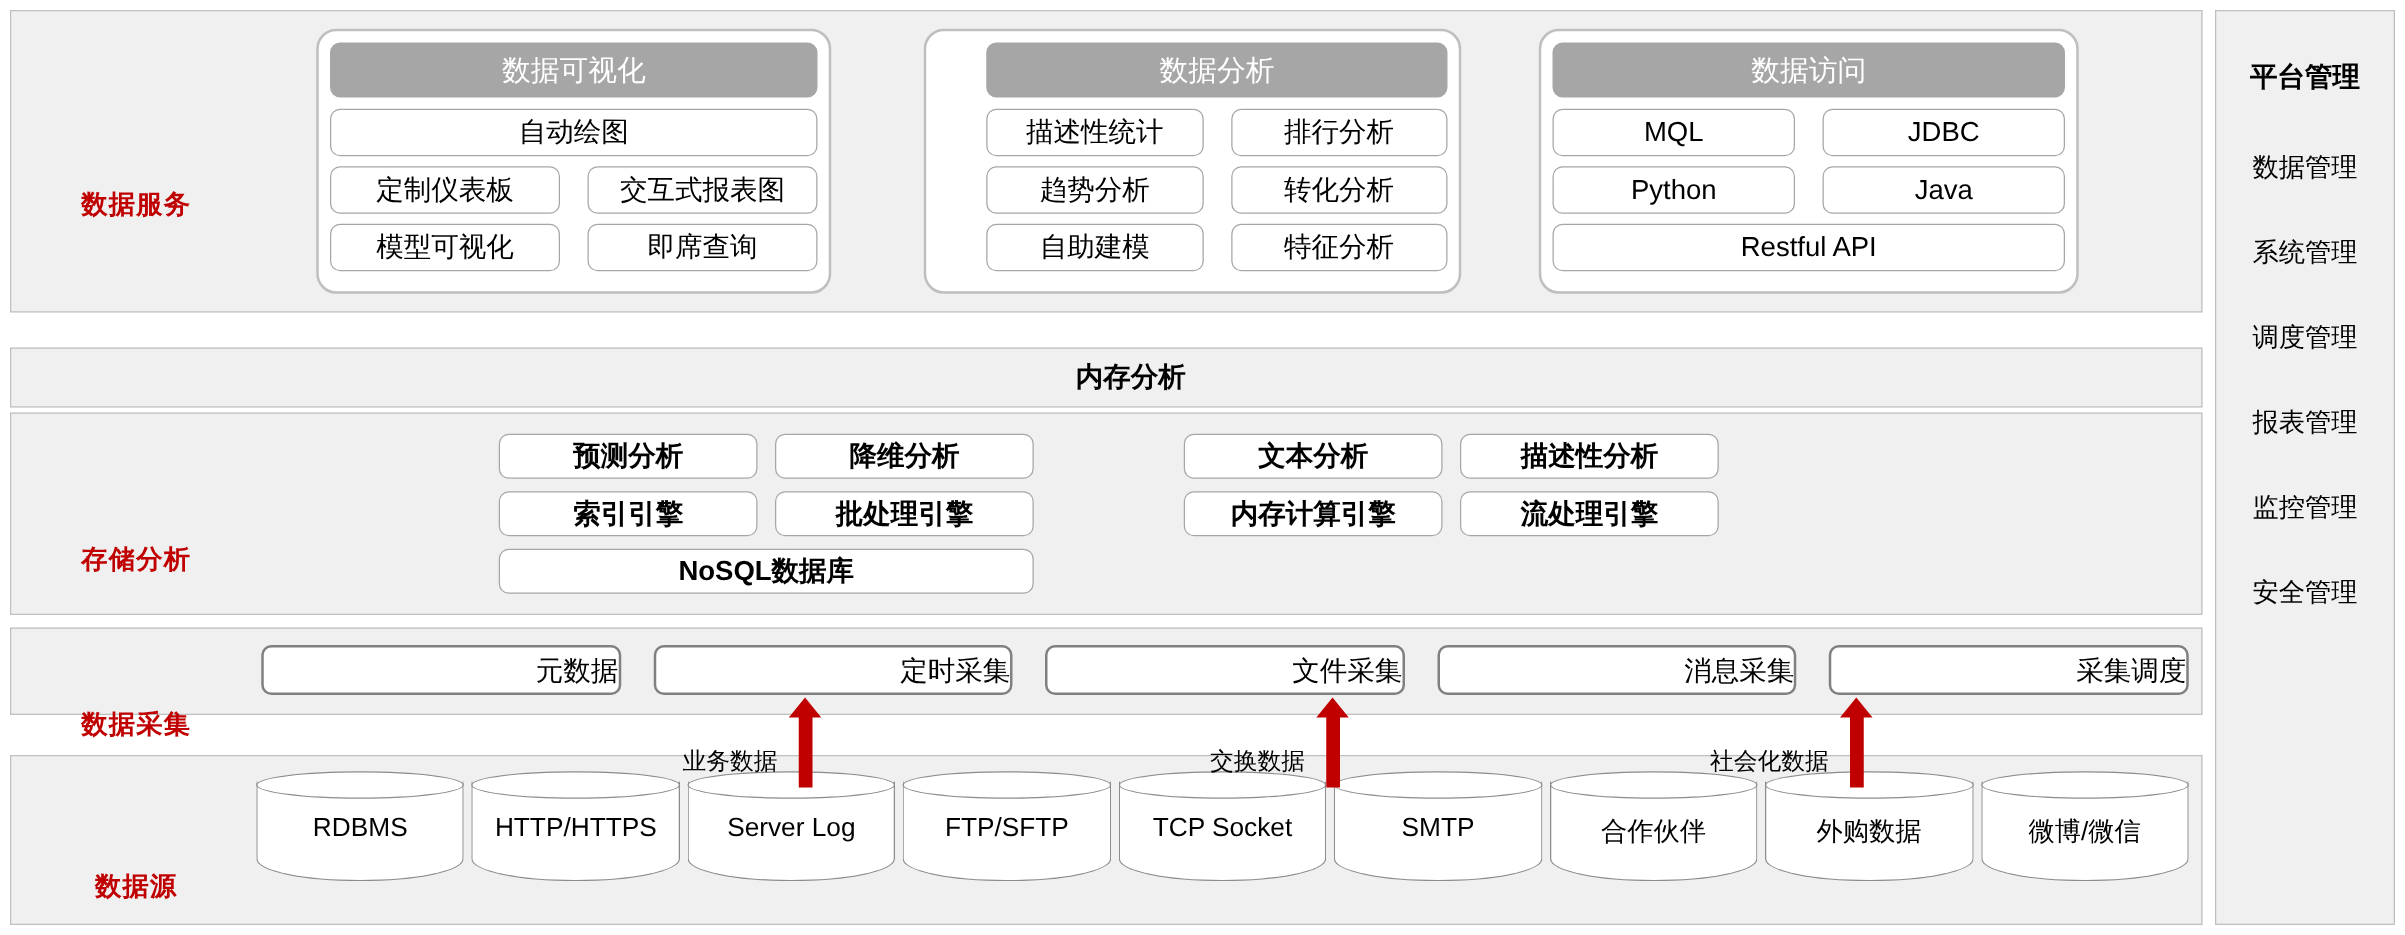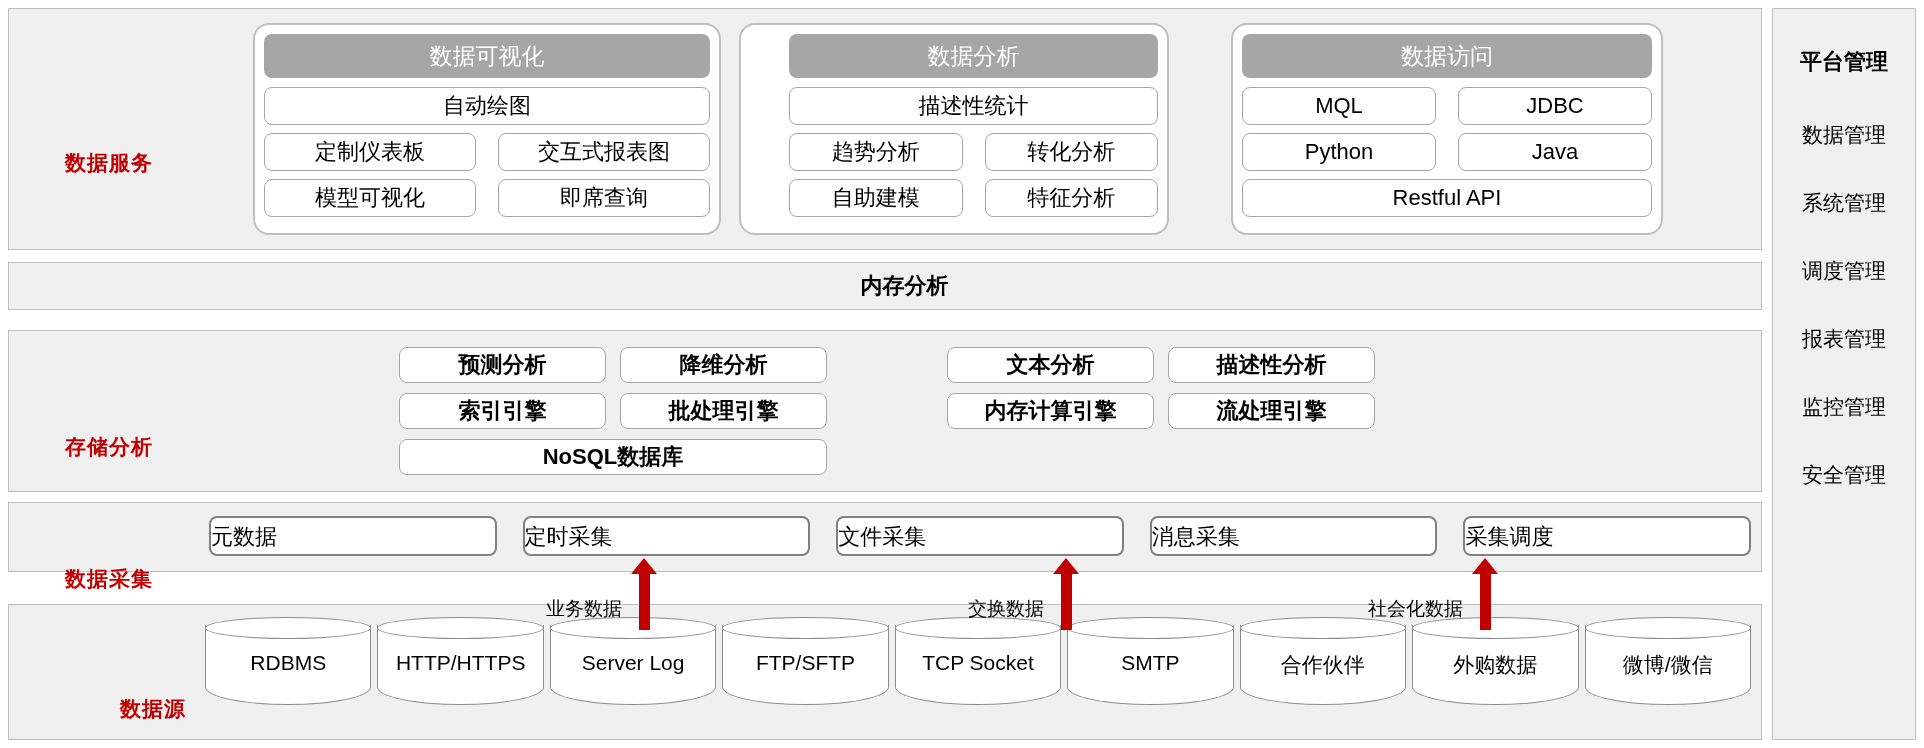--- a/index.html
+++ b/index.html
@@ -86,21 +86,21 @@
     text-align: center;
     font-size: 22px;
     color: #000000;
     box-sizing: border-box;
     white-space: nowrap;
     overflow: hidden;
   }
 
   
   #row-memory {
-    left: 8px; top: 262px; width: 1754px; height: 48px;
+    left: 8px; top: 278px; width: 1754px; height: 48px;
     display: flex; align-items: center; justify-content: center; padding-left: 39px;
   }
   #row-memory .memory-title {
     font-size: 22px;
     font-weight: bold;
     color: #000000;
   }
 
   
   #row-storage { left: 8px; top: 330px; width: 1754px; height: 162px; }
@@ -132,21 +132,21 @@
     display: flex;
     gap: 26px;
   }
   .cbox {
     flex: 1 1 0;
     height: 40px;
     line-height: 38px;
     border: 2px solid #808080;
     border-radius: 8px;
     background: #ffffff;
-    text-align: left;
+    text-align: right;
     font-size: 22px;
     box-sizing: border-box;
     white-space: nowrap;
   }
 
   
   #row-source { left: 8px; top: 604px; width: 1754px; height: 136px; }
   .source-strip {
     position: absolute;
     left: 196px; top: 12px; right: 10px;
@@ -249,21 +249,21 @@
   }
 </style>
 </head>
 <body>
 
 <div class="canvas">
 
   <div class="band" id="row-services">
     <div class="band-label" style="top: 100px;">数据服务</div>
 
-    <div class="service-panel" style="left: 244px; width: 468px;">
+    <div class="service-panel" style="left: 244px; width: 412px;">
       <div class="panel-header">数据可视化</div>
       <div class="chip-grid">
         <div class="chip-row">
           <div class="chip">自动绘图</div>
         </div>
         <div class="chip-row">
           <div class="chip">定制仪表板</div>
           <div class="chip">交互式报表图</div>
         </div>
         <div class="chip-row">
@@ -271,20 +271,21 @@
           <div class="chip">即席查询</div>
         </div>
       </div>
     </div>
 
     <div class="service-panel" style="left: 730px; width: 430px; padding-left: 48px;">
       <div class="panel-header">数据分析</div>
       <div class="chip-grid">
         <div class="chip-row">
           <div class="chip">描述性统计</div>
+          <div class="chip">排行分析</div>
         </div>
         <div class="chip-row">
           <div class="chip">趋势分析</div>
           <div class="chip">转化分析</div>
         </div>
         <div class="chip-row">
           <div class="chip">自助建模</div>
           <div class="chip">特征分析</div>
         </div>
       </div>
@@ -346,21 +347,21 @@
     <div class="collect-strip">
       <div class="cbox">元数据</div>
       <div class="cbox">定时采集</div>
       <div class="cbox">文件采集</div>
       <div class="cbox">消息采集</div>
       <div class="cbox">采集调度</div>
     </div>
   </div>
 
   <div class="band" id="row-source">
-    <div class="band-label" style="top: 50px; padding-left: 44px;">数据源</div>
+    <div class="band-label" style="top: 50px;">数据源</div>
     <div class="source-strip">
       <div class="cylinder">
         <div class="cyl-body"></div>
         <div class="cyl-top"></div>
         <div class="cyl-label">RDBMS</div>
       </div>
       <div class="cylinder">
         <div class="cyl-body"></div>
         <div class="cyl-top"></div>
         <div class="cyl-label">HTTP/HTTPS</div>

